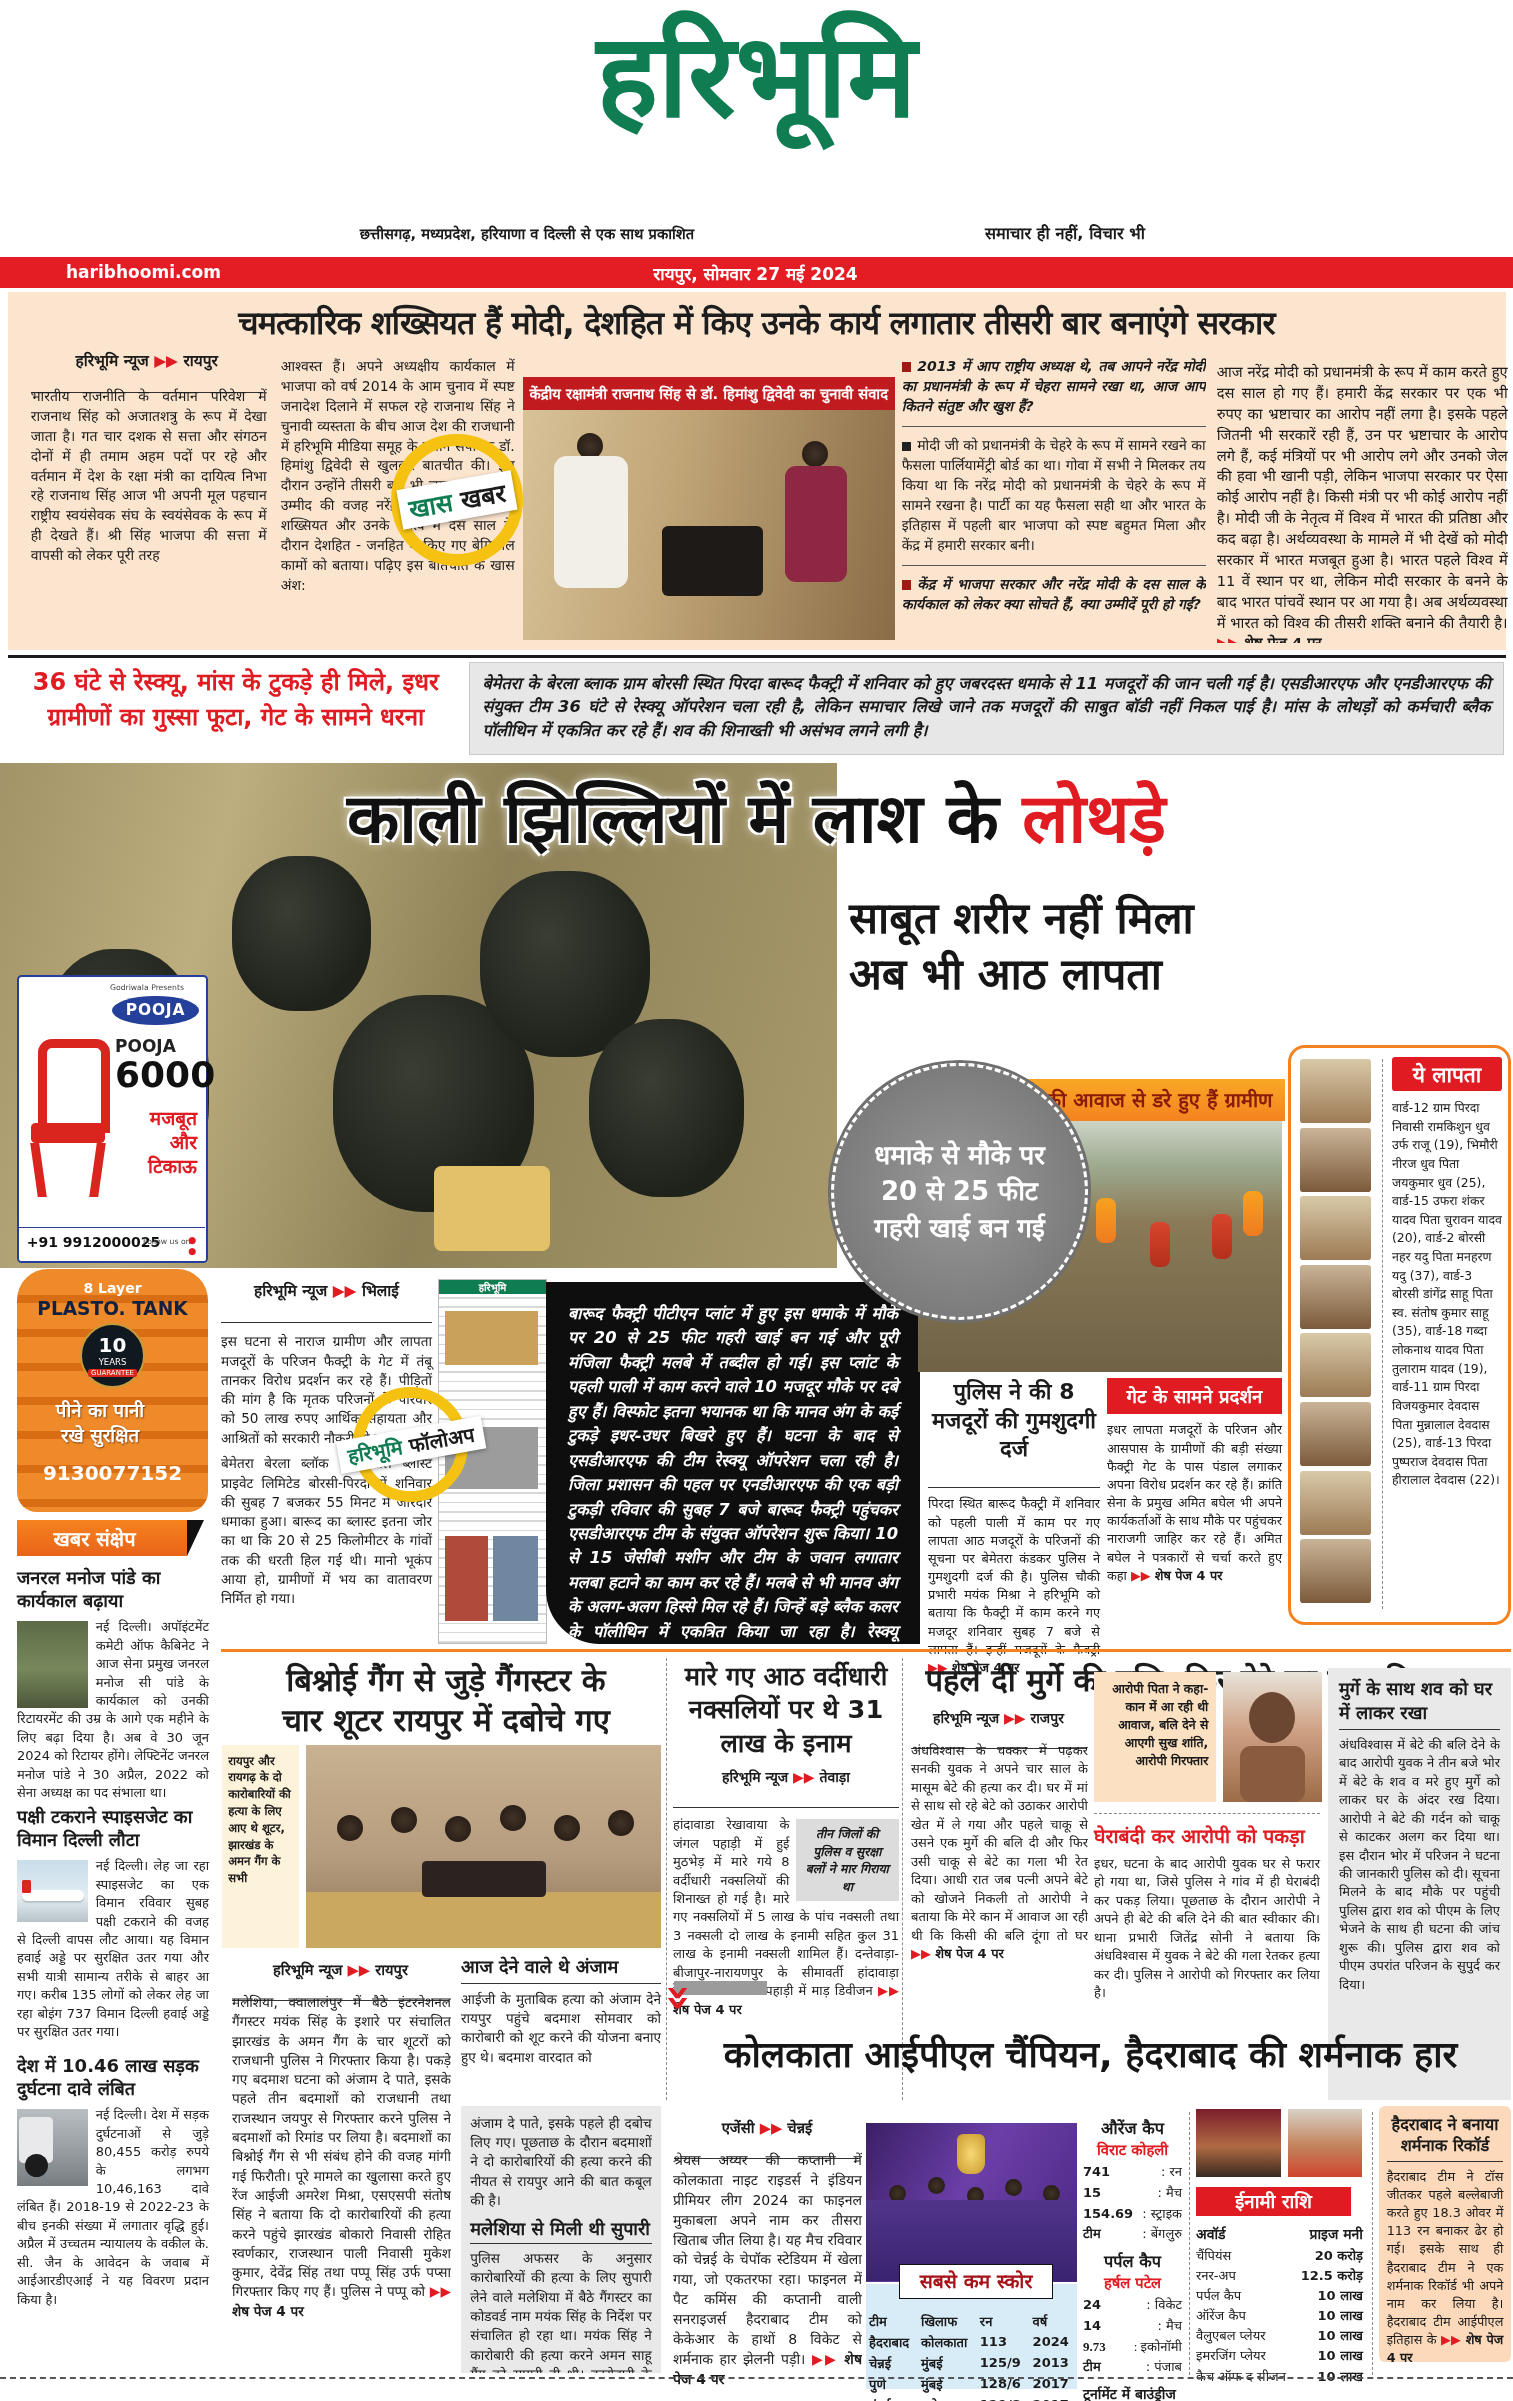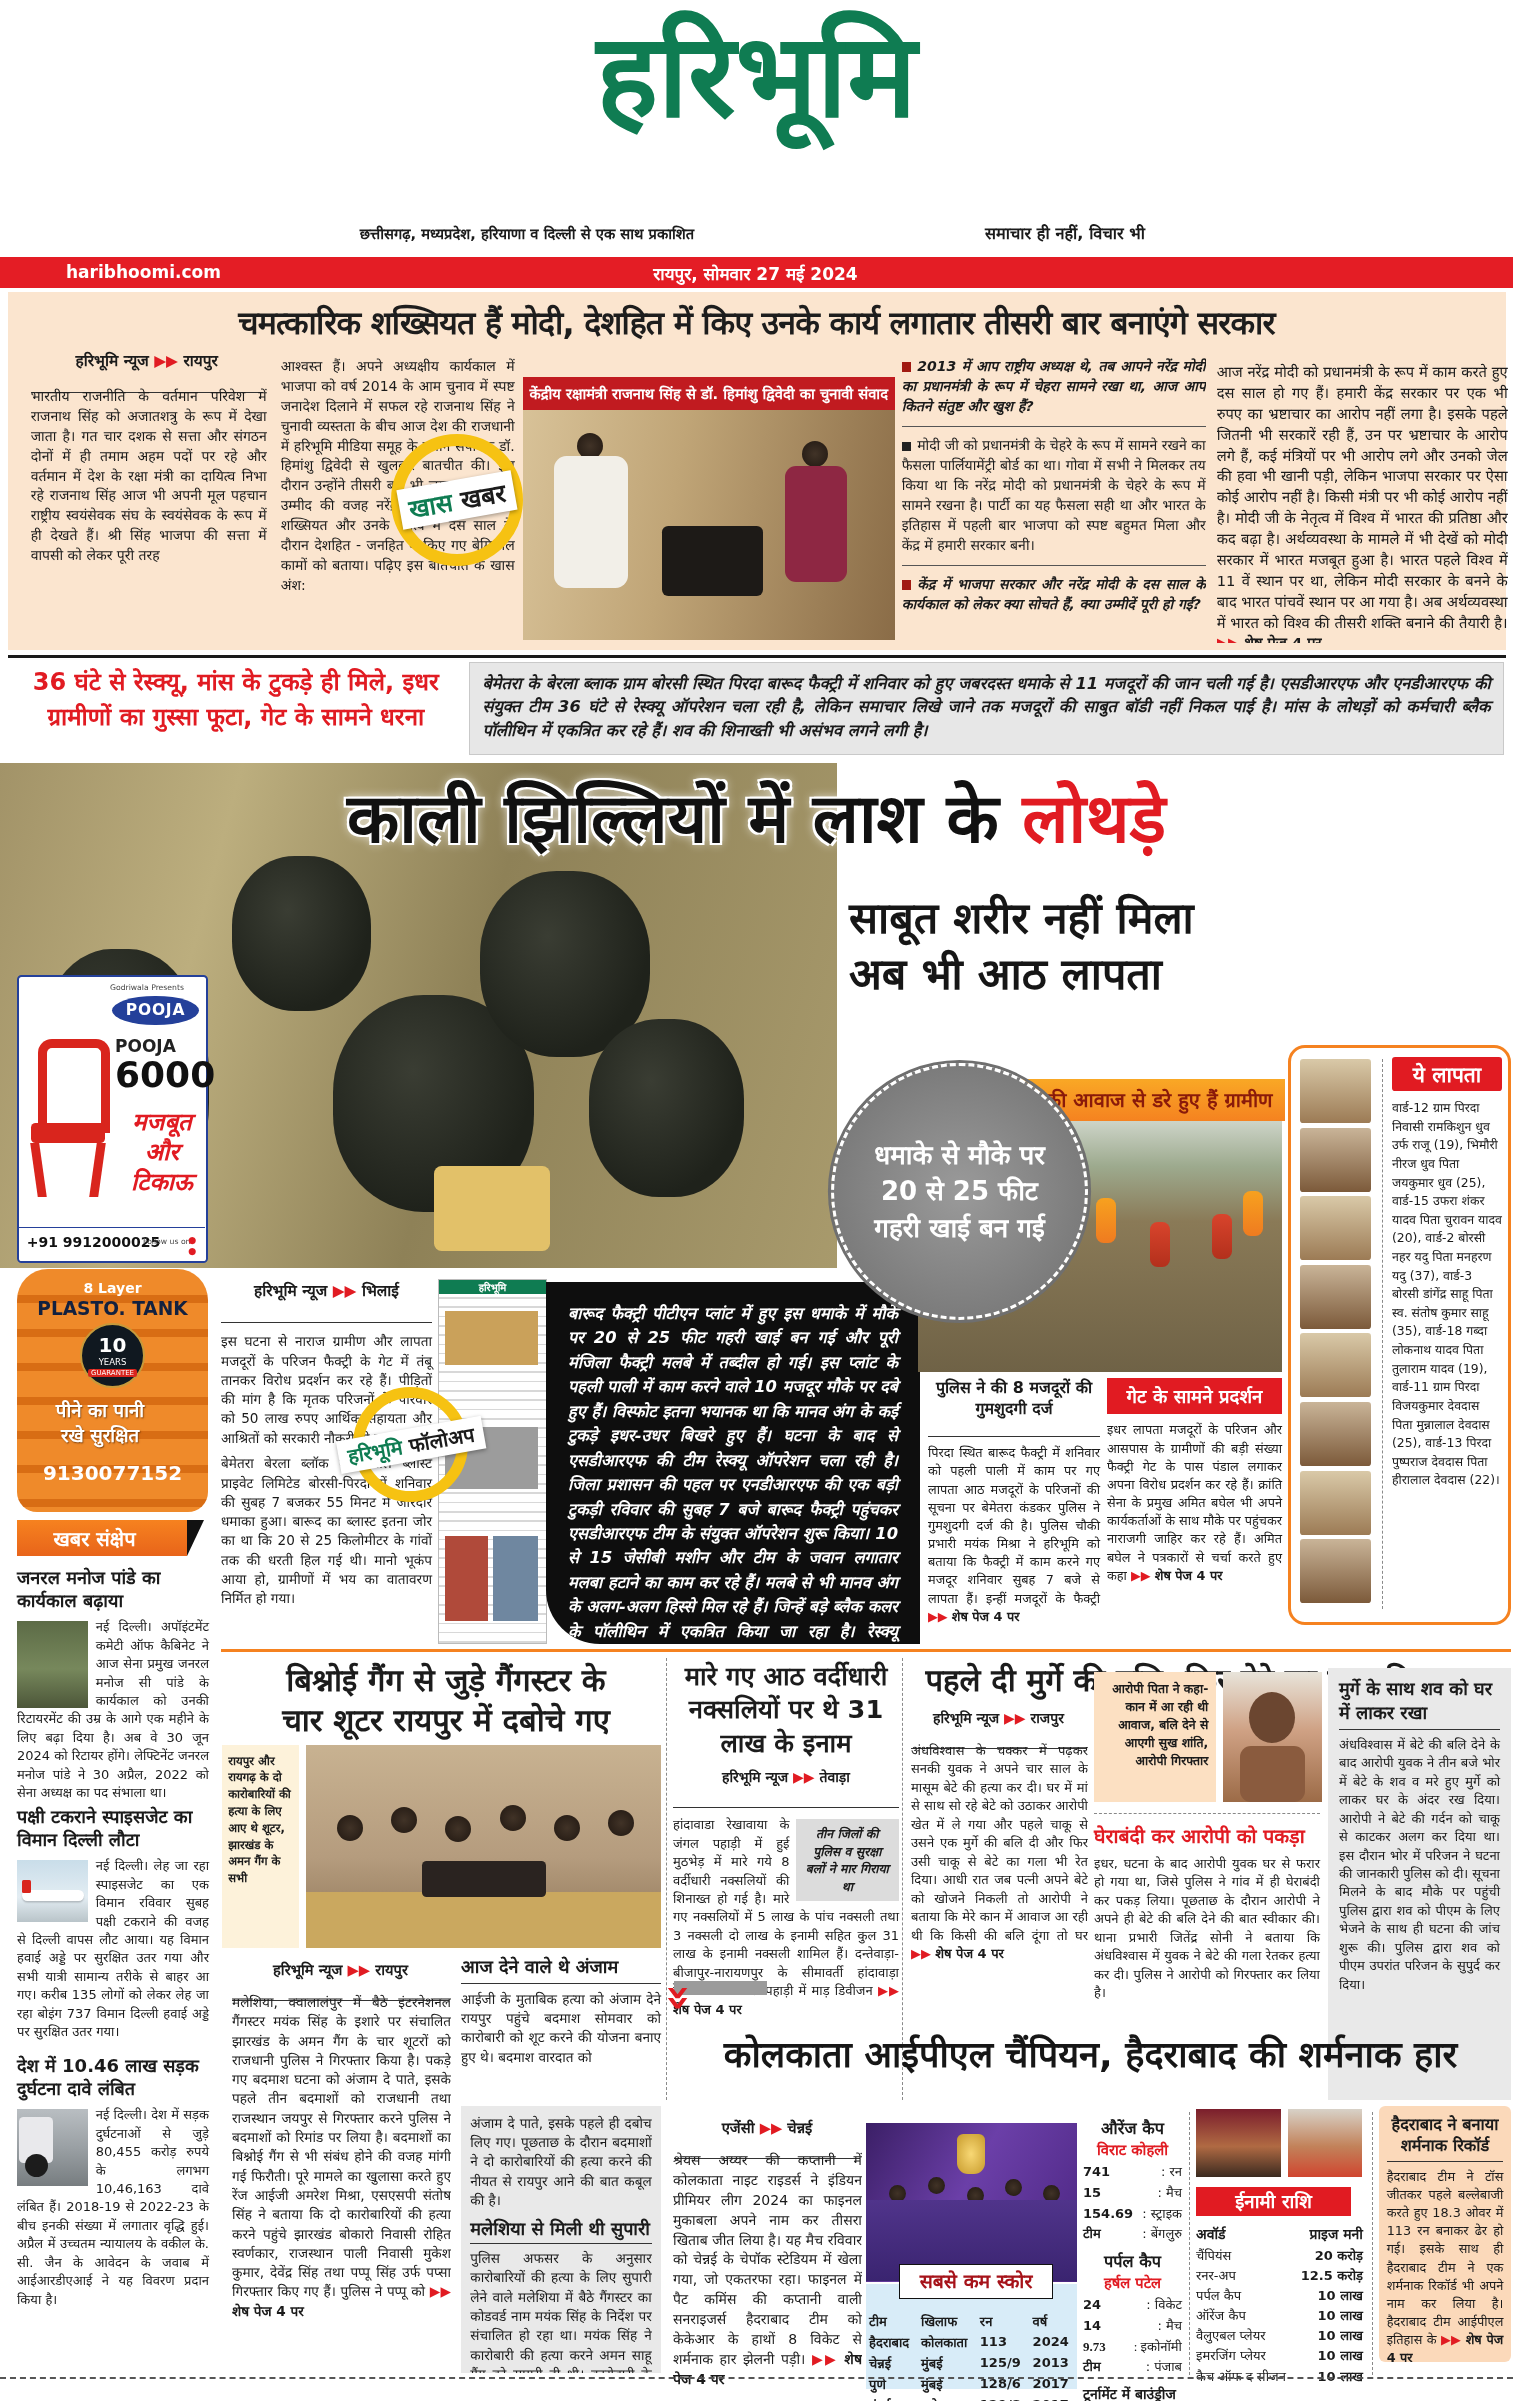--- a/index.html
+++ b/index.html
@@ -164,21 +164,21 @@
       <div class="c b white" style="background:#e11b22;border-radius:3.1px;font-size:21px;padding:3.1px 0;margin-bottom:7.7px;">ये लापता</div>
       <div style="font-size:12.4px;line-height:1.5;">वार्ड-12 ग्राम पिरदा निवासी रामकिशुन धुव उर्फ राजू (19), भिमौरी नीरज धुव पिता जयकुमार धुव (25), वार्ड-15 उफरा शंकर यादव पिता चुरावन यादव (20), वार्ड-2 बोरसी नहर यदु पिता मनहरण यदु (37), वार्ड-3 बोरसी डांगेंद्र साहू पिता स्व. संतोष कुमार साहू (35), वार्ड-18 गब्दा लोकनाथ यादव पिता तुलाराम यादव (19), वार्ड-11 ग्राम पिरदा विजयकुमार देवदास पिता मुन्नालाल देवदास (25), वार्ड-13 पिरदा पुष्पराज देवदास पिता हीरालाल देवदास (22)।</div>
     </div>
   </div>
 
   <div class="t" style="left:17px;top:975px;width:191px;height:288px;background:#fff;border:2.3px solid #24409a;border-radius:4.6px;box-sizing:border-box;z-index:6;">
     <div class="t" style="left:91px;top:6.2px;width:93px;font-size:7.7px;color:#444;">Godriwala Presents</div>
     <div class="t c white b" style="left:93px;top:18.6px;width:87px;height:29.4px;background:#24409a;border-radius:50%;line-height:29.4px;font-size:15.5px;letter-spacing:0.8px;">POOJA</div>
     <div class="t b" style="left:96px;top:59px;font-size:17px;color:#222;">POOJA</div>
     <div class="t b" style="left:96px;top:77px;font-size:36px;color:#111;">6000</div>
-    <div class="t b red" style="left:108px;top:130px;font-size:24px;line-height:1.25;text-align:center;width:70px;font-style:italic;">
+    <div class="t b red" style="left:108px;top:130px;font-size:19px;line-height:1.25;text-align:right;width:70px;">
       <div>मजबूत</div>
       <div>और</div>
       <div>टिकाऊ</div>
     </div>
 
     <div class="t" style="left:12.4px;top:62px;width:77px;height:163px;">
       <div style="position:absolute;left:6.2px;top:0;width:54px;height:85px;border:9.3px solid #d9251d;border-bottom:none;border-radius:14px 14px 0 0;"></div>
       <div style="position:absolute;left:0;top:84px;width:74px;height:20px;background:#d9251d;border-radius:4.6px;"></div>
       <div style="position:absolute;left:3.1px;top:104px;width:9.3px;height:54px;background:#d9251d;transform:skewX(8deg);"></div>
       <div style="position:absolute;left:62px;top:104px;width:9.3px;height:54px;background:#d9251d;transform:skewX(-8deg);"></div>
@@ -262,21 +262,21 @@
   <div class="stamp" style="left:353px;top:1387px;width:93px;height:93px;border-width:11px;z-index:7;">
     <div class="lbl" style="font-size:20px;">
       <span style="color:#0f7c52;">हरिभूमि</span>
       <span style="color:#1b1b1b;">फॉलोअप</span>
     </div>
   </div>
 
   <div class="t white b i j body-txt" style="left:546px;top:1282px;width:374px;height:362px;background:#0e0e0e;border-radius:0 0 0 54px;padding:20px 22px;box-sizing:border-box;font-size:16.3px;line-height:1.5;overflow:hidden;">बारूद फैक्ट्री पीटीएन प्लांट में हुए इस धमाके में मौके पर 20 से 25 फीट गहरी खाई बन गई और पूरी मंजिला फैक्ट्री मलबे में तब्दील हो गई। इस प्लांट के पहली पाली में काम करने वाले 10 मजदूर मौके पर दबे हुए हैं। विस्फोट इतना भयानक था कि मानव अंग के कई टुकड़े इधर-उधर बिखरे हुए हैं। घटना के बाद से एसडीआरएफ की टीम रेस्क्यू ऑपरेशन चला रही है। जिला प्रशासन की पहल पर एनडीआरएफ की एक बड़ी टुकड़ी रविवार की सुबह 7 बजे बारूद फैक्ट्री पहुंचकर एसडीआरएफ टीम के संयुक्त ऑपरेशन शुरू किया। 10 से 15 जेसीबी मशीन और टीम के जवान लगातार मलबा हटाने का काम कर रहे हैं। मलबे से भी मानव अंग के अलग-अलग हिस्से मिल रहे हैं। जिन्हें बड़े ब्लैक कलर के पॉलीथिन में एकत्रित किया जा रहा है। रेस्क्यू ऑपरेशन को देररात संभव है कि पूरा किया जा सकेगा।</div>
 
   <div class="t" style="left:928px;top:1378px;width:172px;">
-    <div class="c b" style="font-size:16px;line-height:1.3;border-bottom:1.5px solid #333;padding-bottom:16px;">पुलिस ने की 8 मजदूरों की गुमशुदगी दर्ज</div>
+    <div class="c b" style="font-size:22px;line-height:1.3;border-bottom:1.5px solid #333;padding-bottom:23px;">पुलिस ने की 8 मजदूरों की गुमशुदगी दर्ज</div>
     <div class="j body-txt" style="font-size:12.8px;margin-top:7.7px;">
       <span>पिरदा स्थित बारूद फैक्ट्री में शनिवार को पहली पाली में काम पर गए लापता आठ मजदूरों के परिजनों की सूचना पर बेमेतरा कंडकर पुलिस ने गुमशुदगी दर्ज की है। पुलिस चौकी प्रभारी मयंक मिश्रा ने हरिभूमि को बताया कि फैक्ट्री में काम करने गए मजदूर शनिवार सुबह 7 बजे से लापता हैं। इन्हीं मजदूरों के फैक्ट्री</span>
       <span class="red b">▶▶</span>
       <span class="b">शेष पेज 4 पर</span>
     </div>
   </div>
 
   <div class="t" style="left:1107px;top:1378px;width:175px;">
     <div class="c b white" style="background:#e11b22;font-size:18.6px;padding:5.4px 0;">गेट के सामने प्रदर्शन</div>
     <div class="j body-txt" style="font-size:12.8px;margin-top:7.7px;">

